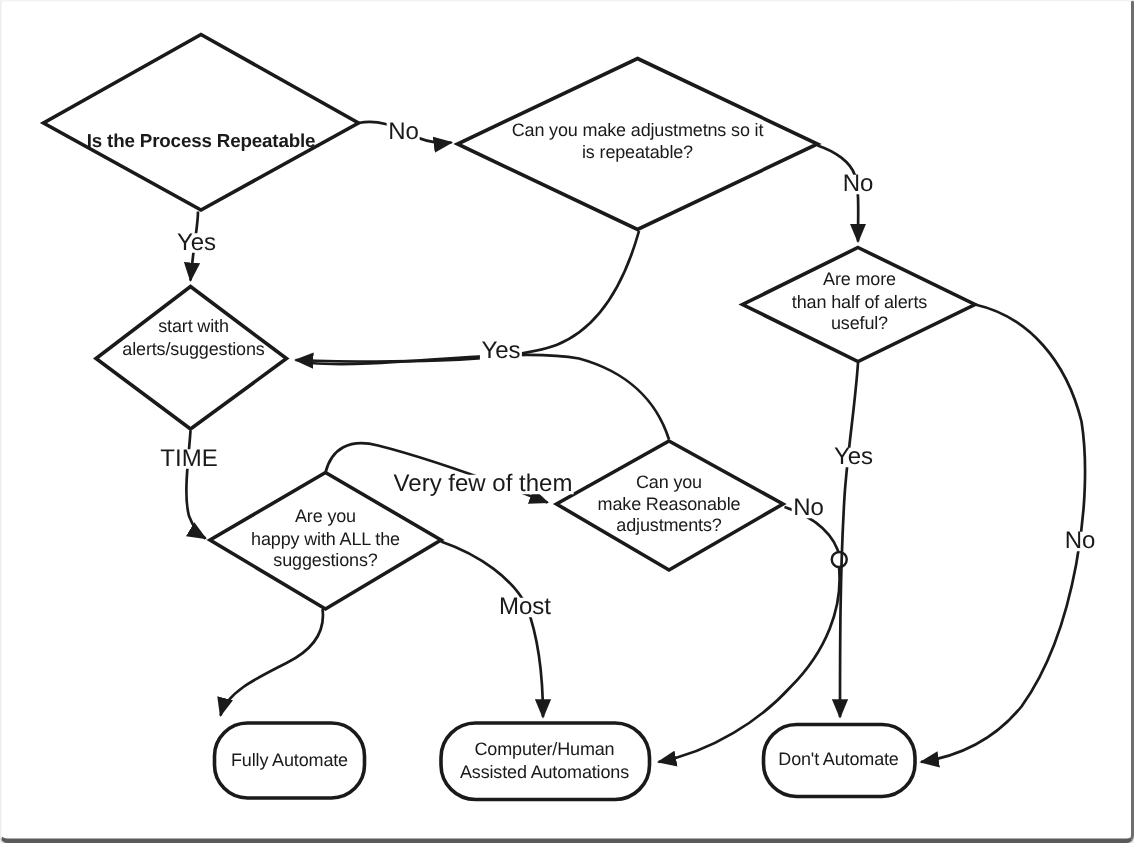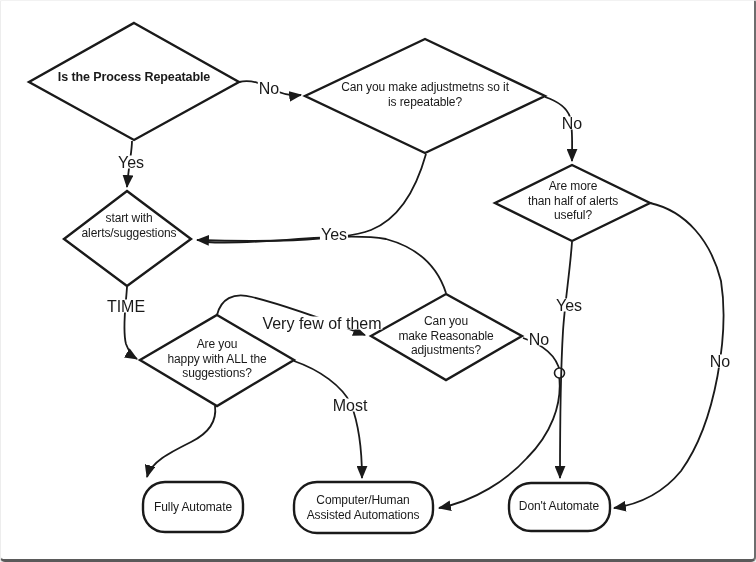--- a/index.html
+++ b/index.html
@@ -21,21 +21,21 @@
   svg.diagram{position:absolute;left:0;top:0;width:756px;height:562px;color:var(--line,#1a1a1a);}
   .shape{fill:var(--fill,#fff);stroke:currentColor;stroke-width:2.4;}
   .edge{fill:none;stroke:currentColor;stroke-width:1.8;}
   .hop{fill:var(--fill,#fff);stroke:currentColor;stroke-width:1.6;}
   #arrowhead-path{fill:var(--line,#1a1a1a);}
   .node-label{
     position:absolute;transform:translate(-50%,-50%);
     text-align:center;font-size:12px;line-height:14.5px;
     color:var(--line,#1a1a1a);white-space:nowrap;letter-spacing:-0.1px;
   }
-  .node-label.bold{font-weight:bold;font-size:12.5px;}
+  .node-label.bold{font-weight:bold;font-size:12.5px;margin-top:17px;}
   .edge-label{
     position:absolute;transform:translate(-50%,-50%);
     font-size:16px;line-height:13px;color:var(--line,#1a1a1a);
     background:var(--fill,#fff);padding:0 1px;white-space:nowrap;
   }
 </style>
 </head>
 <body>
 
 <div class="canvas">

